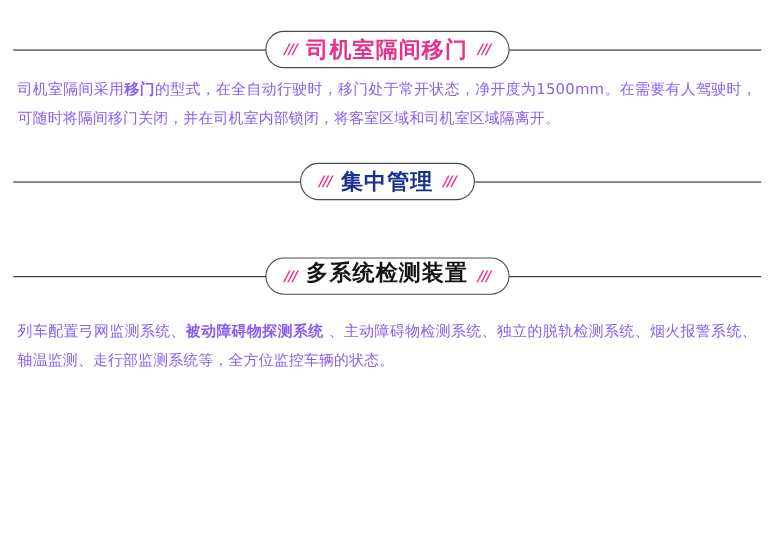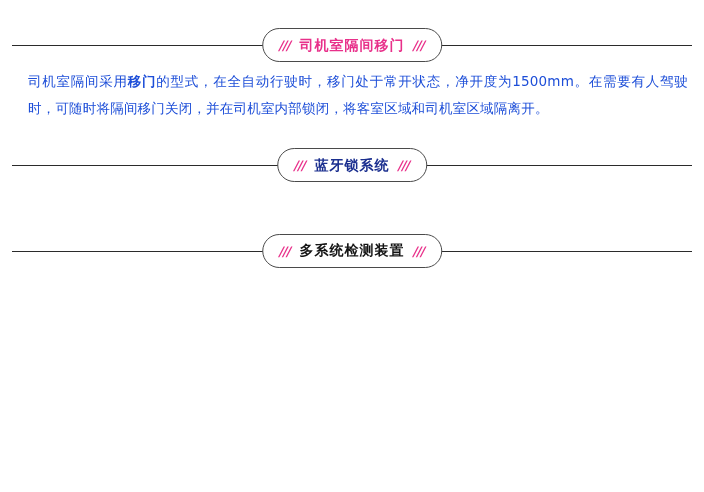--- a/index.html
+++ b/index.html
@@ -57,41 +57,41 @@
   .pill .slashes {
     color: #e8308a;
     font-size: 13px;
     font-weight: bold;
     letter-spacing: -1px;
     transform: skewX(-12deg);
     line-height: 1;
   }
   .pill .title {
     color: #e8308a;
-    font-size: 14px;
+    font-size: 20px;
     font-weight: bold;
     letter-spacing: 1px;
     line-height: 1;
   }
   .pill.dark .title {
     color: #1b2f8f;
   }
   .pill.black .title {
     color: #141414;
   }
 
   
   .body {
     padding: 0 16px;
   }
   p.para {
-    margin: 0 0 2px 12px;
+    margin: 0 0 2px 0;
     font-size: 13.5px;
     line-height: 27px;
-    color: #1d4ed8;
+    color: #8b5cf6;
     text-align: justify;
     letter-spacing: 0.2px;
   }
   p.para b {
     font-weight: bold;
   }
   .sp-a { height: 22px; }
   .sp-b { height: 18px; }
   .sp-c { height: 26px; }
   .sp-d { height: 14px; }
@@ -117,21 +117,21 @@
     </div>
   </div>
 
   <div class="sp-b"></div>
 
   <div class="section">
     <div class="heading">
       <div class="rule"></div>
       <div class="pill dark">
         <span class="slashes">///</span>
-        <span class="title" style="color: rgb(27, 47, 143);">蓝牙锁系统</span>
+        <span class="title" style="color: rgb(27, 47, 143);">集中管理</span>
         <span class="slashes">///</span>
       </div>
     </div>
     <div class="body">
       <div class="sp-d"></div>
     </div>
   </div>
 
   <div class="sp-c"></div>
 
@@ -139,16 +139,17 @@
     <div class="heading">
       <div class="rule"></div>
       <div class="pill black">
         <span class="slashes">///</span>
         <span class="title" style="color: rgb(20, 20, 20); font-family: Liberation Mono, monospace;">多系统检测装置</span>
         <span class="slashes">///</span>
       </div>
     </div>
     <div class="body">
       <div class="sp-d"></div>
+      <p class="para"><span>列车配置弓网监测系统、</span><b>被动障碍物探测系统</b><span> 、主动障碍物检测系统、独立的脱轨检测系统、烟火报警系统、轴温监测、走行部监测系统等，全方位监控车辆的状态。</span></p>
     </div>
   </div>
 
 </div>
 
 </body></html>

